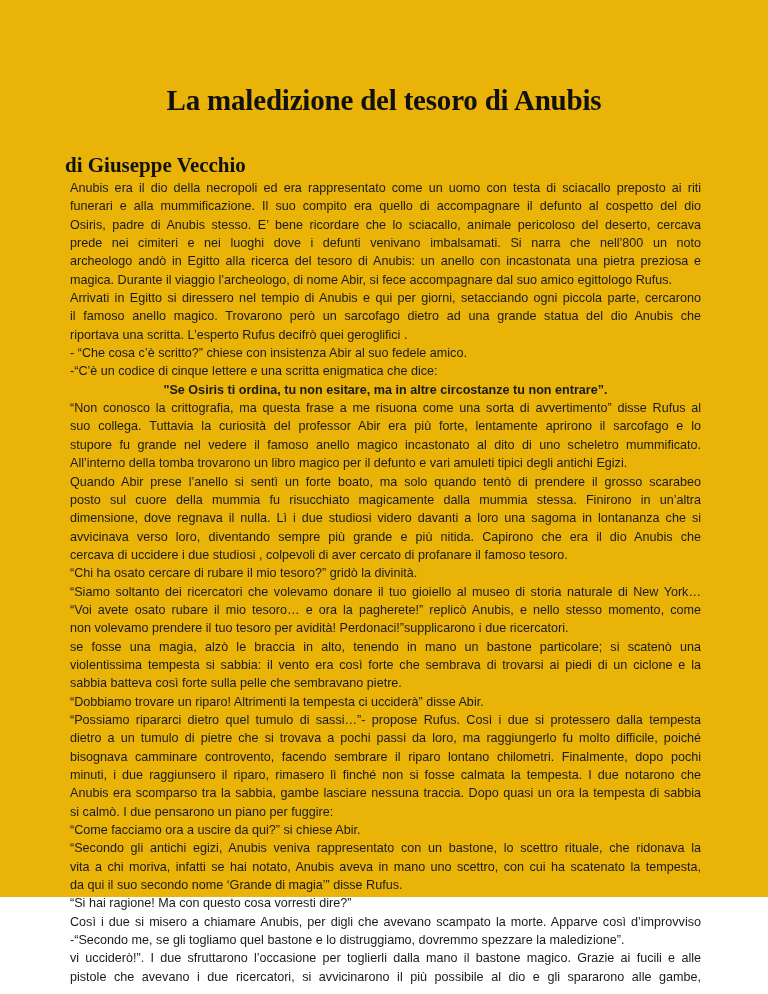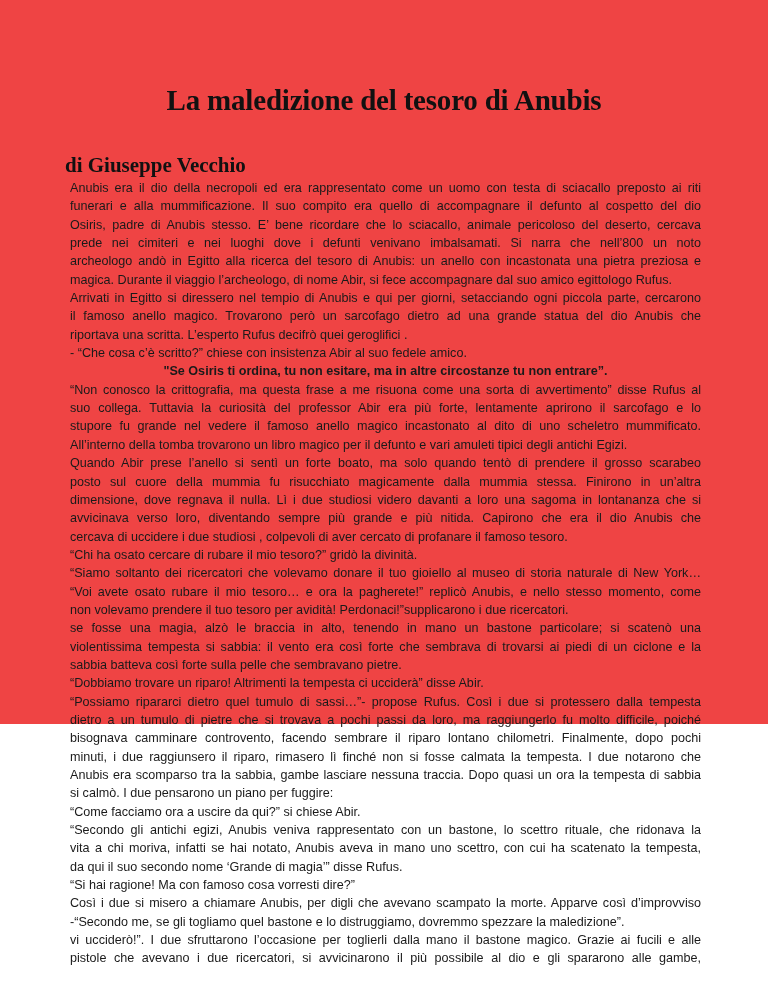--- a/index.html
+++ b/index.html
@@ -1,17 +1,17 @@
 <!DOCTYPE html>
 <html><head>
 <meta charset="utf-8">
 <style>
   html, body { margin: 0; padding: 0; background: #ffffff; }
   body { width: 768px; height: 994px; overflow: hidden; position: relative; }
-  .page { position: absolute; left: 0; top: 0; width: 768px; height: 724px; background: #ef4444; }
+  .page { position: absolute; left: 0; top: 0; width: 768px; height: 897px; background: #eab308; }
   .title {
     position: absolute; left: 0; top: 84px; width: 768px; text-align: center;
     font-family: "Liberation Serif", "DejaVu Serif", serif;
     font-weight: bold; font-size: 29px; color: #111; margin: 0; letter-spacing: -0.2px;
   }
   .author {
     position: absolute; left: 49px; top: 137px;
     font-family: "Liberation Serif", "DejaVu Serif", serif;
     font-weight: bold; font-size: 21px; color: #111; margin: 16px;
   }
@@ -37,20 +37,21 @@
       <div class="line">Anubis era il dio della necropoli ed era rappresentato come un uomo con testa di sciacallo preposto ai riti</div>
       <div class="line">funerari e alla mummificazione. Il suo compito era quello di accompagnare il defunto al cospetto del dio</div>
       <div class="line">Osiris, padre di Anubis stesso. E’ bene ricordare che lo sciacallo, animale pericoloso del deserto, cercava</div>
       <div class="line">prede nei cimiteri e nei luoghi dove i defunti venivano imbalsamati. Si narra che nell’800 un noto</div>
       <div class="line">archeologo andò in Egitto alla ricerca del tesoro di Anubis: un anello con incastonata una pietra preziosa e</div>
       <div class="line last">magica. Durante il viaggio l’archeologo, di nome Abir, si fece accompagnare dal suo amico egittologo Rufus.</div>
       <div class="line">Arrivati in Egitto si diressero nel tempio di Anubis e qui per giorni, setacciando ogni piccola parte, cercarono</div>
       <div class="line">il famoso anello magico. Trovarono però un sarcofago dietro ad una grande statua del dio Anubis che</div>
       <div class="line last">riportava una scritta. L’esperto Rufus decifrò quei geroglifici .</div>
       <div class="line last">- “Che cosa c’è scritto?” chiese con insistenza Abir al suo fedele amico.</div>
+      <div class="line last">-“C’è un codice di cinque lettere e una scritta enigmatica che dice:</div>
       <div class="line center">"Se Osiris ti ordina, tu non esitare, ma in altre circostanze tu non entrare”.</div>
       <div class="line">“Non conosco la crittografia, ma questa frase a me risuona come una sorta di avvertimento” disse Rufus al</div>
       <div class="line">suo collega. Tuttavia la curiosità del professor Abir era più forte, lentamente aprirono il sarcofago e lo</div>
       <div class="line">stupore fu grande nel vedere il famoso anello magico incastonato al dito di uno scheletro mummificato.</div>
       <div class="line last">All’interno della tomba trovarono un libro magico per il defunto e vari amuleti tipici degli antichi Egizi.</div>
       <div class="line">Quando Abir prese l’anello si sentì un forte boato, ma solo quando tentò di prendere il grosso scarabeo</div>
       <div class="line">posto sul cuore della mummia fu risucchiato magicamente dalla mummia stessa. Finirono in un’altra</div>
       <div class="line">dimensione, dove regnava il nulla. Lì i due studiosi videro davanti a loro una sagoma in lontananza che si</div>
       <div class="line">avvicinava verso loro, diventando sempre più grande e più nitida. Capirono che era il dio Anubis che</div>
       <div class="line last">cercava di uccidere i due studiosi , colpevoli di aver cercato di profanare il famoso tesoro.</div>
@@ -65,19 +66,19 @@
       <div class="line">“Possiamo ripararci dietro quel tumulo di sassi…”- propose Rufus. Così i due si protessero dalla tempesta</div>
       <div class="line">dietro a un tumulo di pietre che si trovava a pochi passi da loro, ma raggiungerlo fu molto difficile, poiché</div>
       <div class="line">bisognava camminare controvento, facendo sembrare il riparo lontano chilometri. Finalmente, dopo pochi</div>
       <div class="line">minuti, i due raggiunsero il riparo, rimasero lì finché non si fosse calmata la tempesta. I due notarono che</div>
       <div class="line">Anubis era scomparso tra la sabbia, gambe lasciare nessuna traccia. Dopo quasi un ora la tempesta di sabbia</div>
       <div class="line last">si calmò. I due pensarono un piano per fuggire:</div>
       <div class="line last">“Come facciamo ora a uscire da qui?” si chiese Abir.</div>
       <div class="line">“Secondo gli antichi egizi, Anubis veniva rappresentato con un bastone, lo scettro rituale, che ridonava la</div>
       <div class="line">vita a chi moriva, infatti se hai notato, Anubis aveva in mano uno scettro, con cui ha scatenato la tempesta,</div>
       <div class="line last">da qui il suo secondo nome ‘Grande di magia’” disse Rufus.</div>
-      <div class="line last">“Si hai ragione! Ma con famoso cosa vorresti dire?”</div>
+      <div class="line last">“Si hai ragione! Ma con questo cosa vorresti dire?”</div>
       <div class="line">Così i due si misero a chiamare Anubis, per digli che avevano scampato la morte. Apparve così d’improvviso</div>
       <div class="line last">-“Secondo me, se gli togliamo quel bastone e lo distruggiamo, dovremmo spezzare la maledizione”.</div>
       <div class="line">vi ucciderò!”. I due sfruttarono l’occasione per toglierli dalla mano il bastone magico. Grazie ai fucili e alle</div>
       <div class="line">pistole che avevano i due ricercatori, si avvicinarono il più possibile al dio e gli spararono alle gambe,</div>
     </div>
 </div>
 
 </body></html>

